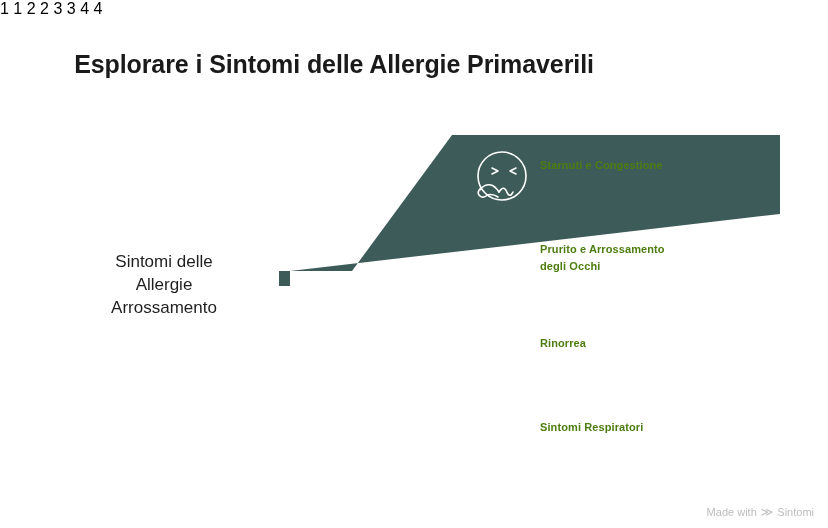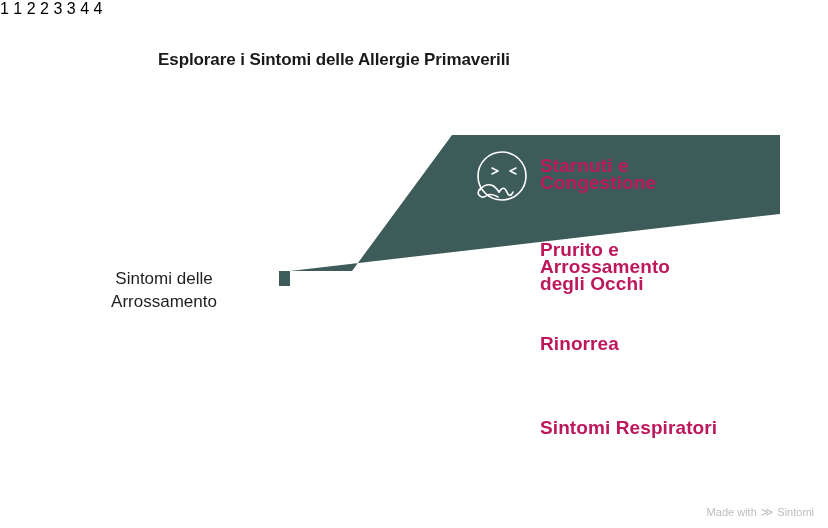--- a/index.html
+++ b/index.html
@@ -19,47 +19,47 @@
     position: relative;
     width: 828px;
     height: 528px;
   }
   .page-title {
     position: absolute;
     left: 0;
     top: 50px;
     width: 668px;
     text-align: center;
-    font-size: 17px;
+    font-size: 25px;
     font-weight: bold;
     color: #1a1a1a;
     letter-spacing: -0.1px;
   }
   #graphic {
     position: absolute;
     left: 0;
     top: 0;
     width: 828px;
     height: 528px;
   }
   .circle-label {
     position: absolute;
     left: 62px;
-    top: 267px;
+    top: 250px;
     width: 204px;
     text-align: center;
     font-size: 17px;
     line-height: 23px;
     color: #1f1f1f;
   }
   .row-text {
     position: absolute;
-    font-size: 19px;
+    font-size: 11px;
     font-weight: bold;
-    color: #be185d;
+    color: #4d7c0f;
     line-height: 17px;
     letter-spacing: 0.1px;
     width: 200px;
   }
   .watermark {
     position: absolute;
     right: 14px;
     bottom: 10px;
     font-size: 11px;
     color: #bdbdbd;
@@ -168,20 +168,21 @@
     </g>
     <g>
       <text x="762" y="468" text-anchor="middle" font-family="Liberation Sans, sans-serif" font-size="110" font-weight="bold" stroke="#ffffff" stroke-width="9" fill="none">4</text>
       <text x="762" y="468" text-anchor="middle" font-family="Liberation Sans, sans-serif" font-size="110" font-weight="bold" fill="#3dd6de">4</text>
     </g>
   
 
   
   <div class="circle-label">
     <div>Sintomi delle</div>
+    <div>Allergie</div>
     <div>Arrossamento</div>
   </div>
 
   
   <div class="row-text" style="left:540px; top:157px;">
     <div>Starnuti e Congestione</div>
   </div>
 
   <div class="row-text" style="left:540px; top:241px;">
     <div>Prurito e Arrossamento</div>

